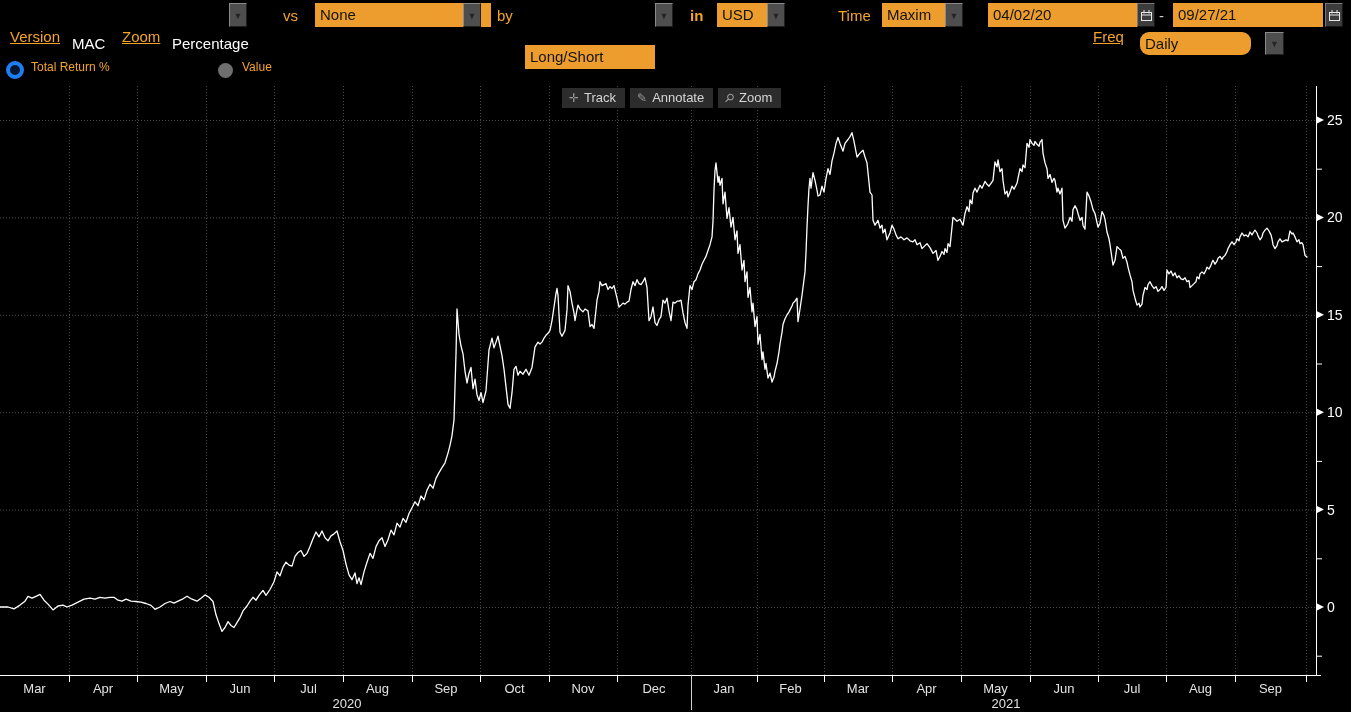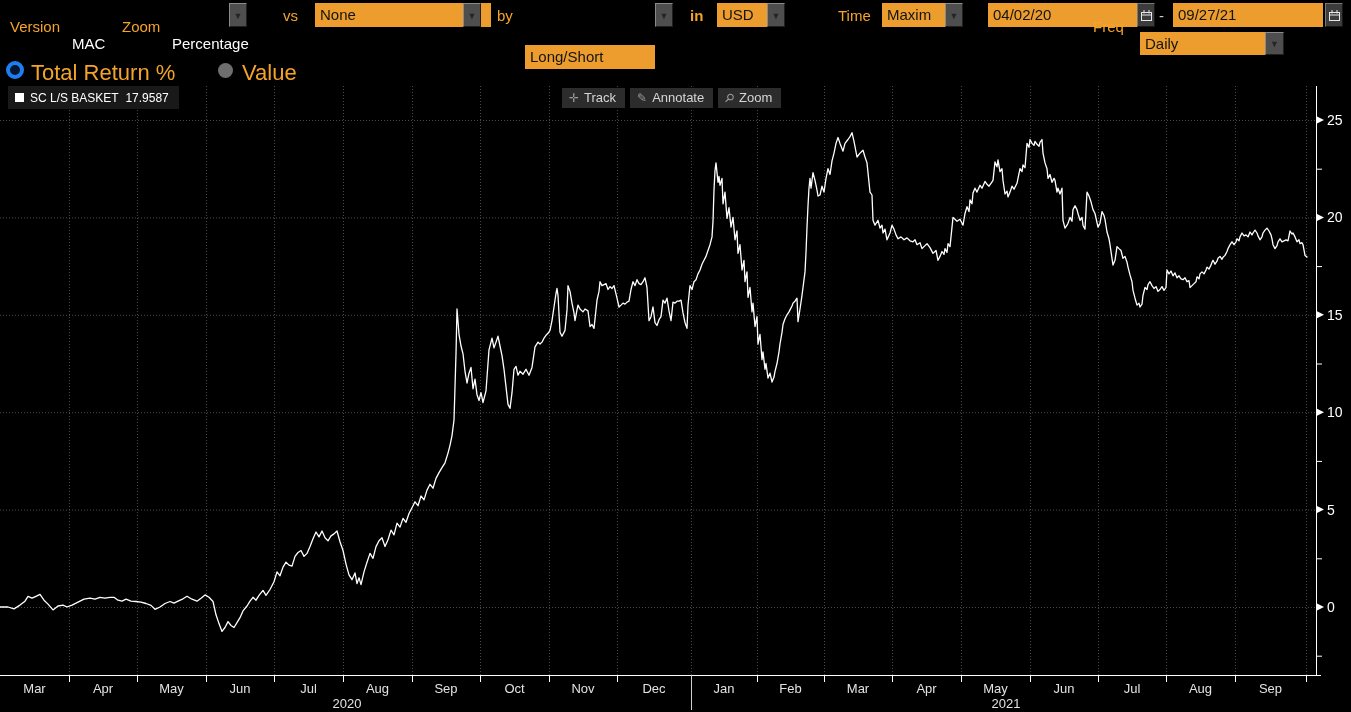--- a/index.html
+++ b/index.html
@@ -19,28 +19,28 @@
   .ddbtn{position:absolute;top:3px;width:18px;height:24px;background:var(--btn-gray);
     border-top:1px solid #8a8a8a;border-left:1px solid #8a8a8a;
     border-bottom:1px solid #1f1f1f;border-right:1px solid #1f1f1f;
     color:#252525;font-size:9px;text-align:center;line-height:24px;cursor:pointer;}
   .ddbtn.r2{top:32px;height:23px;line-height:23px;}
   .calbtn{position:absolute;top:3px;width:18px;height:24px;background:#3c3c3c;
     border-top:1px solid #777;border-left:1px solid #777;
     border-bottom:1px solid #161616;border-right:1px solid #161616;
     display:flex;align-items:center;justify-content:center;cursor:pointer;}
   .lbl{position:absolute;color:var(--orange-text);font-size:15px;top:7px;white-space:nowrap;}
-  .lbl.r2{top:18px;}
+  .lbl.r2{top:28px;text-decoration:underline;}
   .val-white{position:absolute;color:#fff;font-size:15px;top:35px;white-space:nowrap;}
   
   .radio-sel{position:absolute;width:18px;height:18px;border-radius:50%;
     border:4px solid var(--radio-blue);background:#04172e;cursor:pointer;}
   .radio-unsel{position:absolute;width:15px;height:15px;border-radius:50%;
     background:#6f6f6f;cursor:pointer;}
-  .radio-label{position:absolute;color:var(--orange-text);font-size:22px;cursor:pointer;white-space:nowrap;}
+  .radio-label{position:absolute;color:var(--orange-text);font-size:12px;cursor:pointer;white-space:nowrap;}
   
   #chart{position:absolute;left:0;top:84px;width:1351px;height:628px;background:#000;}
   #legend{position:absolute;left:8px;top:2px;height:23px;background:var(--panel);
     display:flex;align-items:center;padding:0 10px 0 7px;gap:6px;}
   #legend .swatch{width:9px;height:9px;background:#fff;display:inline-block;}
   #legend .ltext{color:#fff;font-size:12px;white-space:nowrap;}
   #track-bar{position:absolute;left:562px;top:4px;display:flex;gap:5px;}
   .tbtn{background:#2c2c2c;color:#d6d6d6;font-size:13px;padding:2px 9px 3px 7px;
     display:flex;align-items:center;gap:5px;cursor:pointer;}
   .tbtn .ticon{color:#9a9a9a;font-size:12px;}
@@ -89,21 +89,21 @@
       <line x1="1.5" y1="6" x2="11.5" y2="6" stroke="#e8e8e8"></line>
     </svg>
   </div>
 
   <span class="lbl r2" style="left:10px;">Version</span>
   <span class="val-white" style="left:72px;">MAC</span>
   <span class="lbl r2" style="left:122px;">Zoom</span>
   <span class="val-white" style="left:172px;">Percentage</span>
 
   <span class="lbl r2" style="left:1093px;">Freq</span>
-  <div class="field r2" style="left:1140px;width:125px;">Daily</div>
+  <div class="field r2" style="left:1140px;width:111px;border-radius:9px;">Daily</div>
   <div class="ddbtn r2" style="left:1265px;width:19px;">▼</div>
 
   <span class="radio-sel" style="left:6px;top:61px;"></span>
   <span class="radio-label" style="left:31px;top:60px;">Total Return %</span>
   <span class="radio-unsel" style="left:218px;top:63px;"></span>
   <span class="radio-label" style="left:242px;top:60px;">Value</span>
 </div>
 
 <div id="chart">
   <svg id="chart-svg" width="1351" height="628">
@@ -188,24 +188,20 @@
       <text x="1327" y="41" fill="#fff" font-size="14px">25</text>
       <line x1="1316" y1="572.2" x2="1322" y2="572.2" stroke="#fff" stroke-width="1"></line>
       <line x1="1316" y1="474.8" x2="1322" y2="474.8" stroke="#fff" stroke-width="1"></line>
       <line x1="1316" y1="377.4" x2="1322" y2="377.4" stroke="#fff" stroke-width="1"></line>
       <line x1="1316" y1="280" x2="1322" y2="280" stroke="#fff" stroke-width="1"></line>
       <line x1="1316" y1="182.59999999999997" x2="1322" y2="182.59999999999997" stroke="#fff" stroke-width="1"></line>
       <line x1="1316" y1="85.19999999999999" x2="1322" y2="85.19999999999999" stroke="#fff" stroke-width="1"></line>
       <polyline points="0,523.0 8,523.0 14,524.9 20,521.1 25,517.2 28,512.3 32,514.2 36,512.3 40,510.3 44,516.2 48,520.1 53,525.9 58,522.0 63,521.1 67,523.0 72,521.1 78,518.1 84,515.2 90,514.2 95,515.2 100,513.3 105,514.2 110,513.3 114,513.3 118,516.2 122,517.2 126,515.2 131,517.2 136,517.5 141,518.1 146,519.5 151,521.4 155,525.3 160,523.0 165,519.5 170,517.5 174,519.1 178,517.2 183,514.8 187,512.3 192,515.2 197,517.2 201,514.2 205,510.9 209,513.3 213,517.5 216,530.8 219,539.6 222,547.4 225,543.5 228,537.6 231,541.5 234,543.5 237,538.6 240,533.7 243,526.9 247,522.0 250,517.2 253,513.3 256,516.2 259,511.3 263,506.4 266,511.3 270,505.5 274,497.7 277,487.9 280,491.8 283,483.1 286,478.2 289,481.1 292,482.1 295,472.4 298,468.5 301,466.5 304,472.4 307,469.4 310,462.6 313,454.8 316,448.0 319,452.9 322,447.0 325,453.8 328,456.8 331,451.9 334,449.9 337,447.0 340,457.7 343,466.5 346,480.1 349,490.9 352,495.7 355,488.9 357,499.6 359,493.8 361,500.6 364,487.9 367,478.2 370,469.4 373,474.3 376,462.6 379,456.8 382,453.8 385,462.6 388,455.8 391,446.1 394,450.9 397,439.2 400,443.1 403,434.4 406,438.3 409,429.5 412,423.7 415,417.8 418,421.7 421,412.0 424,415.9 427,406.1 430,400.3 433,404.2 436,394.4 439,388.6 442,383.7 445,378.8 448,369.1 450,361.3 452,351.6 454,336.0 456,269.8 457,225.0 459,250.3 461,262.0 463,269.8 465,287.3 467,299.0 469,289.2 471,283.4 473,304.8 475,295.1 477,310.7 479,316.5 481,308.7 483,318.5 486,306.8 489,265.9 492,254.2 494,263.9 496,258.1 498,252.2 500,262.0 502,271.7 504,285.3 506,302.9 508,320.4 510,324.3 512,308.7 514,285.3 516,282.4 518,291.2 520,287.3 523,290.2 526,285.3 529,291.2 532,283.4 535,262.9 538,258.1 540,260.0 542,258.1 544,254.2 546,251.3 548,249.3 550,246.4 552,236.6 554,223.0 556,209.4 557,204.5 558,211.3 560,248.3 562,252.2 565,246.4 567,225.9 568,201.6 570,207.4 572,219.1 574,228.9 575,236.6 577,225.9 578,221.1 580,225.0 583,227.9 585,225.0 588,226.9 590,242.5 592,240.5 594,244.4 597,216.2 599,207.4 600,197.7 602,201.6 604,200.6 606,199.6 608,205.5 610,202.6 612,204.5 614,201.6 617,214.2 619,223.0 621,221.1 623,219.1 625,220.1 627,218.1 629,217.2 631,205.5 633,197.7 635,201.6 637,195.7 639,199.6 641,200.6 643,197.7 645,193.8 647,203.5 649,236.6 651,232.7 653,223.0 655,238.6 657,241.5 659,235.7 661,232.7 663,216.2 665,219.1 667,214.2 669,226.9 671,236.6 673,218.1 675,219.1 677,217.2 679,217.2 681,216.2 683,228.9 685,238.6 687,244.4 688,221.1 690,201.6 692,205.5 694,197.7 696,195.7 698,189.9 700,186.0 702,180.2 704,176.3 706,172.4 708,166.5 710,160.7 712,152.9 713,137.3 714,106.1 715,86.6 716,78.9 717,88.6 718,98.3 719,92.5 720,101.3 722,94.4 723,119.8 725,108.1 727,134.4 729,123.7 731,143.1 733,133.4 735,155.8 737,147.0 738,169.4 740,160.7 742,186.0 744,176.3 745,197.7 747,187.9 748,213.3 750,203.5 752,227.9 753,219.1 755,242.5 757,232.7 758,260.0 760,250.3 762,275.6 763,267.8 765,285.3 766,279.5 768,294.1 770,289.2 772,298.0 774,293.1 775,287.3 777,279.5 779,267.8 780,260.0 782,248.3 783,240.5 785,234.7 787,230.8 789,227.9 790,225.9 792,222.0 793,219.1 795,217.2 797,214.2 798,237.6 800,225.0 802,211.3 803,203.5 805,187.9 806,168.5 807,143.1 808,121.7 809,104.2 810,94.4 811,104.2 813,88.6 815,96.4 817,106.1 818,112.0 820,111.0 822,102.2 824,108.1 826,94.4 828,84.7 830,90.5 832,76.9 834,69.1 836,59.4 838,53.5 840,59.4 843,67.2 845,59.4 848,55.5 850,52.6 852,48.7 854,57.4 857,73.0 860,69.1 863,66.2 865,73.0 867,78.9 870,108.1 872,111.0 873,136.3 875,141.2 878,136.3 880,144.1 882,141.2 883,149.0 885,145.1 887,155.8 890,149.0 892,141.2 894,145.1 896,150.9 898,154.8 901,152.9 904,155.8 907,153.9 910,156.8 913,157.8 915,155.8 917,160.7 920,158.7 922,164.6 925,161.6 927,159.7 930,163.6 933,169.4 936,166.5 938,176.3 940,172.4 942,167.5 944,170.4 945,164.6 947,168.5 948,159.7 950,162.6 953,133.4 955,135.3 957,137.3 960,135.3 963,141.2 965,129.5 967,122.7 969,127.6 970,115.9 972,119.8 973,109.1 975,104.2 977,108.1 980,101.3 982,104.2 985,97.4 987,100.3 989,102.2 991,99.3 993,96.4 995,77.9 997,82.8 998,75.9 1000,87.6 1002,84.7 1003,96.4 1005,110.0 1007,107.1 1008,112.9 1010,108.1 1012,102.2 1014,105.2 1015,103.2 1017,99.3 1018,94.4 1020,84.7 1022,87.6 1023,80.8 1025,83.7 1027,59.4 1029,63.3 1030,55.5 1032,59.4 1034,61.3 1035,57.4 1037,60.3 1039,62.3 1040,58.4 1042,55.5 1043,69.1 1045,78.9 1047,84.7 1048,94.4 1050,90.5 1052,98.3 1054,94.4 1055,96.4 1057,108.1 1058,104.2 1060,110.0 1062,104.2 1063,136.3 1065,144.1 1067,141.2 1068,139.2 1070,133.4 1072,137.3 1073,125.6 1075,121.7 1077,125.6 1078,129.5 1080,136.3 1082,133.4 1083,141.2 1085,145.1 1087,108.1 1089,112.0 1091,117.8 1093,125.6 1095,129.5 1098,143.1 1100,139.2 1102,127.6 1104,131.5 1105,135.3 1107,148.0 1109,154.8 1110,160.7 1112,174.3 1113,181.1 1115,176.3 1117,162.6 1119,164.6 1121,166.5 1123,174.3 1125,172.4 1127,178.2 1128,183.1 1130,190.9 1132,197.7 1133,206.4 1135,214.2 1137,221.1 1139,219.1 1140,223.0 1142,220.1 1143,211.3 1145,203.5 1147,205.5 1148,200.6 1150,197.7 1152,201.6 1154,204.5 1156,202.6 1158,207.4 1160,205.5 1162,202.6 1164,206.4 1166,203.5 1167,186.0 1169,189.9 1171,187.0 1173,191.8 1175,188.9 1177,193.8 1179,191.8 1181,194.8 1183,195.7 1185,193.8 1187,197.7 1189,196.7 1190,203.5 1192,201.6 1194,199.6 1196,197.7 1197,192.8 1199,194.8 1200,189.9 1202,187.9 1204,189.9 1206,186.0 1207,183.1 1209,185.0 1211,181.1 1212,178.2 1213,176.3 1215,180.2 1217,177.2 1218,174.3 1220,172.4 1222,175.3 1223,173.3 1225,171.4 1227,167.5 1228,164.6 1230,160.7 1232,157.8 1234,160.7 1236,157.8 1237,154.8 1239,156.8 1240,152.9 1242,149.0 1244,151.9 1246,150.9 1248,152.9 1250,148.0 1252,150.9 1253,149.0 1255,146.1 1257,149.0 1258,151.9 1260,155.8 1262,152.9 1263,149.0 1265,146.1 1267,144.1 1269,147.0 1271,150.9 1272,154.8 1273,160.7 1275,164.6 1277,161.6 1278,157.8 1280,154.8 1282,157.8 1284,156.8 1286,155.8 1288,156.8 1290,147.0 1292,150.0 1293,149.0 1295,152.9 1297,157.8 1299,155.8 1300,159.7 1302,158.7 1303,160.7 1305,171.4 1307,173.1" fill="none" stroke="#FFFFFF" stroke-width="1.3" stroke-linejoin="round" stroke-linecap="round"></polyline>
     </svg>
 
-  <div id="legend">
-    <span class="swatch"></span>
-    <span class="ltext"><span>SC L/S BASKET</span>&nbsp;&nbsp;<span>17.9587</span></span>
-  </div>
 
   <div id="track-bar">
     <div class="tbtn">
       <span class="ticon">✛</span>
       <span>Track</span>
     </div>
     <div class="tbtn">
       <span class="ticon">✎</span>
       <span>Annotate</span>
     </div>

